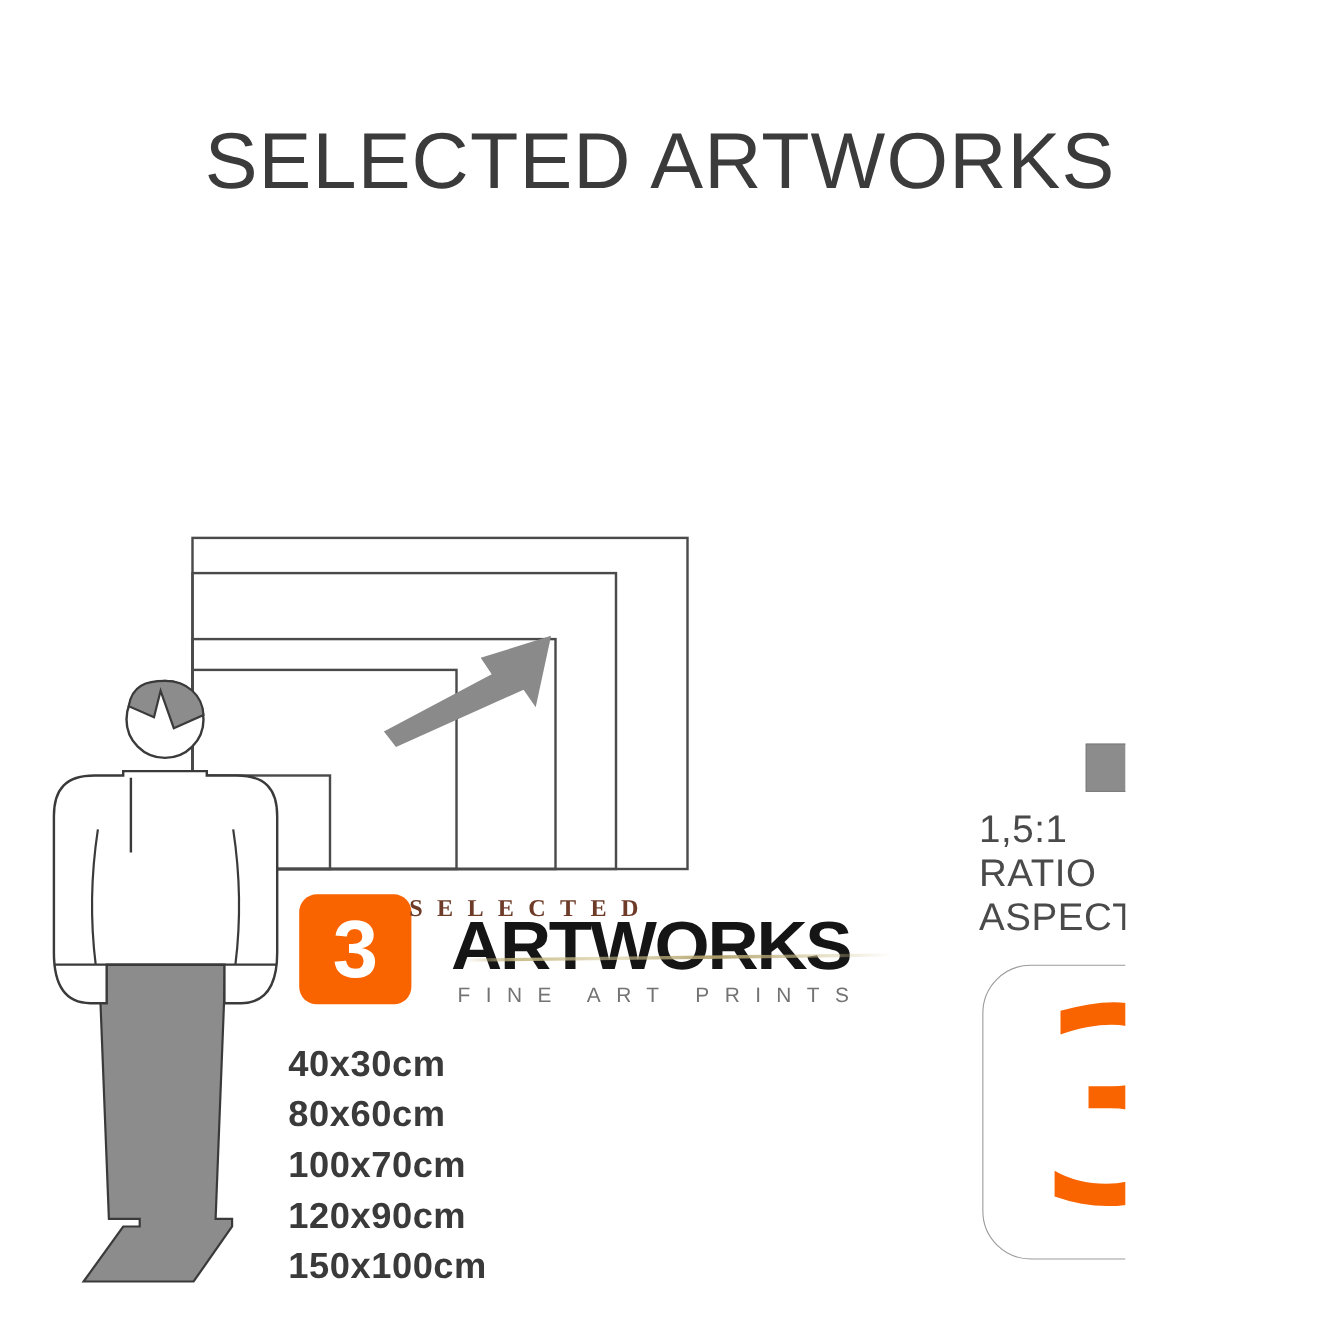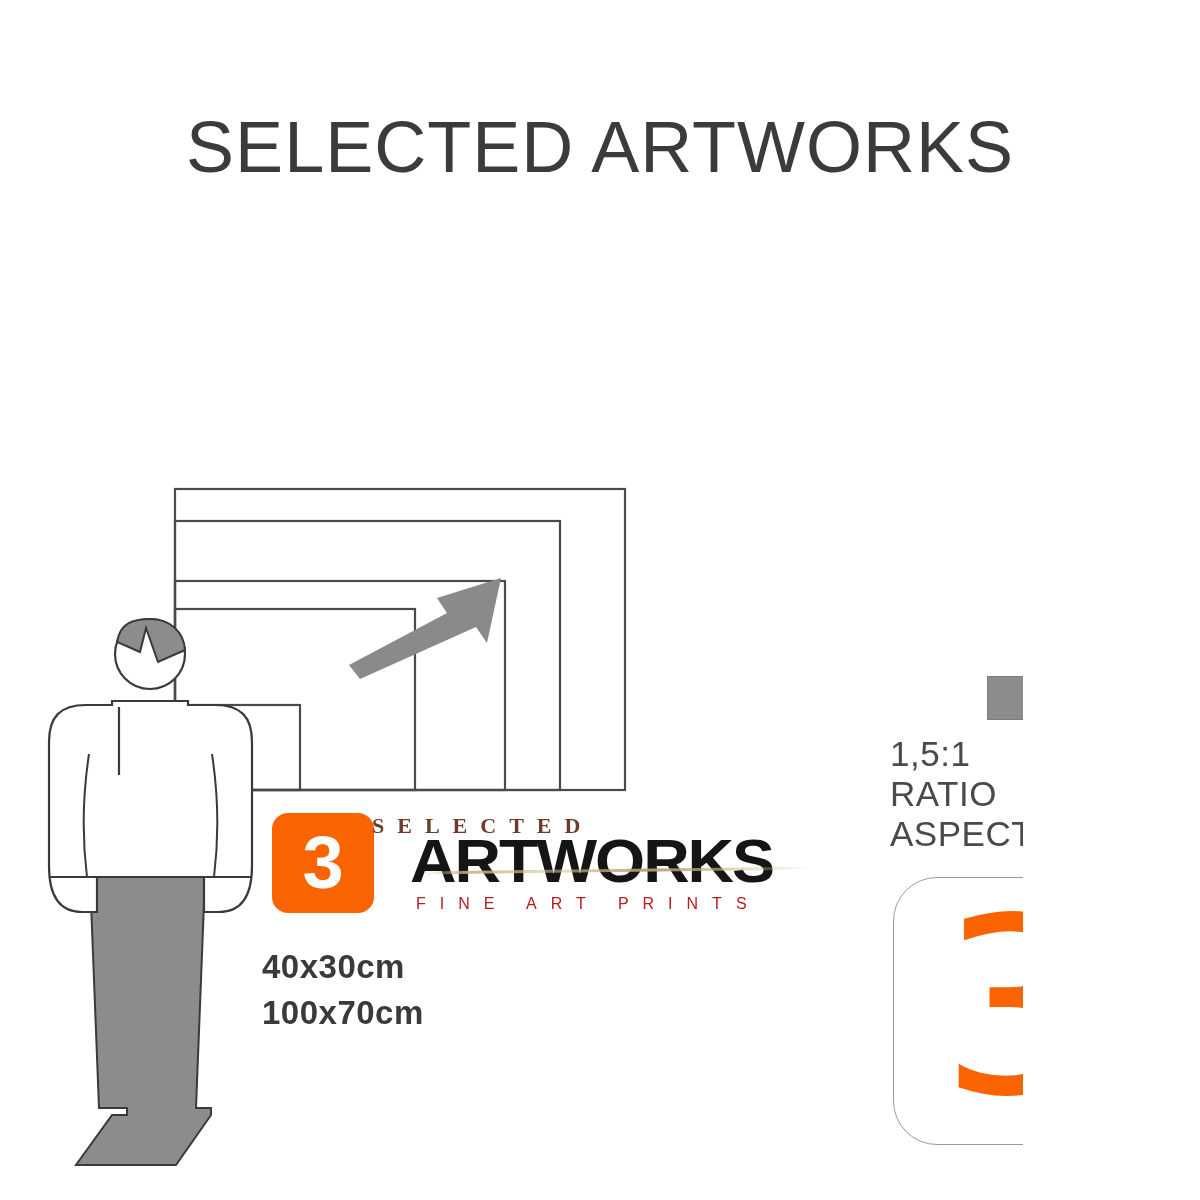--- a/index.html
+++ b/index.html
@@ -110,24 +110,24 @@
       rgba(214,203,152,0.55) 35%,
       rgba(176,160,106,0.95) 58%,
       rgba(205,192,140,0.6) 80%,
       rgba(185,170,115,0) 100%);
     transform: rotate(-0.7deg);
   }
   .lw-tagline {
     position: absolute;
     left: 44px;
     top: 82px;
-    font-size: 16px;
+    font-size: 19px;
     font-weight: 400;
     letter-spacing: 14px;
-    color: #b91c1c;
+    color: #737373;
   }
 
   
   .size-list {
     position: absolute;
     left: 262px;
     top: 944px;
     color: #3a3a3a;
     font-size: 33px;
     font-weight: 800;
@@ -250,21 +250,24 @@
     <div class="logo-word">
       <div class="lw-selected">SELECTED</div>
       <div class="lw-artworks">ARTWORKS</div>
       <div class="lw-scratch"></div>
       <div class="lw-tagline">FINE ART PRINTS</div>
     </div>
   </div>
 
   <div class="size-list">
     <div>40x30cm</div>
+    <div>80x60cm</div>
     <div>100x70cm</div>
+    <div>120x90cm</div>
+    <div>150x100cm</div>
   </div>
 
   <div class="ratio-block">
     <div class="ratio-swatch">
       <div class="divider"></div>
     </div>
     <div class="ratio-text">
       <div>1,5:1</div>
       <div>RATIO</div>
       <div>ASPECT</div>

